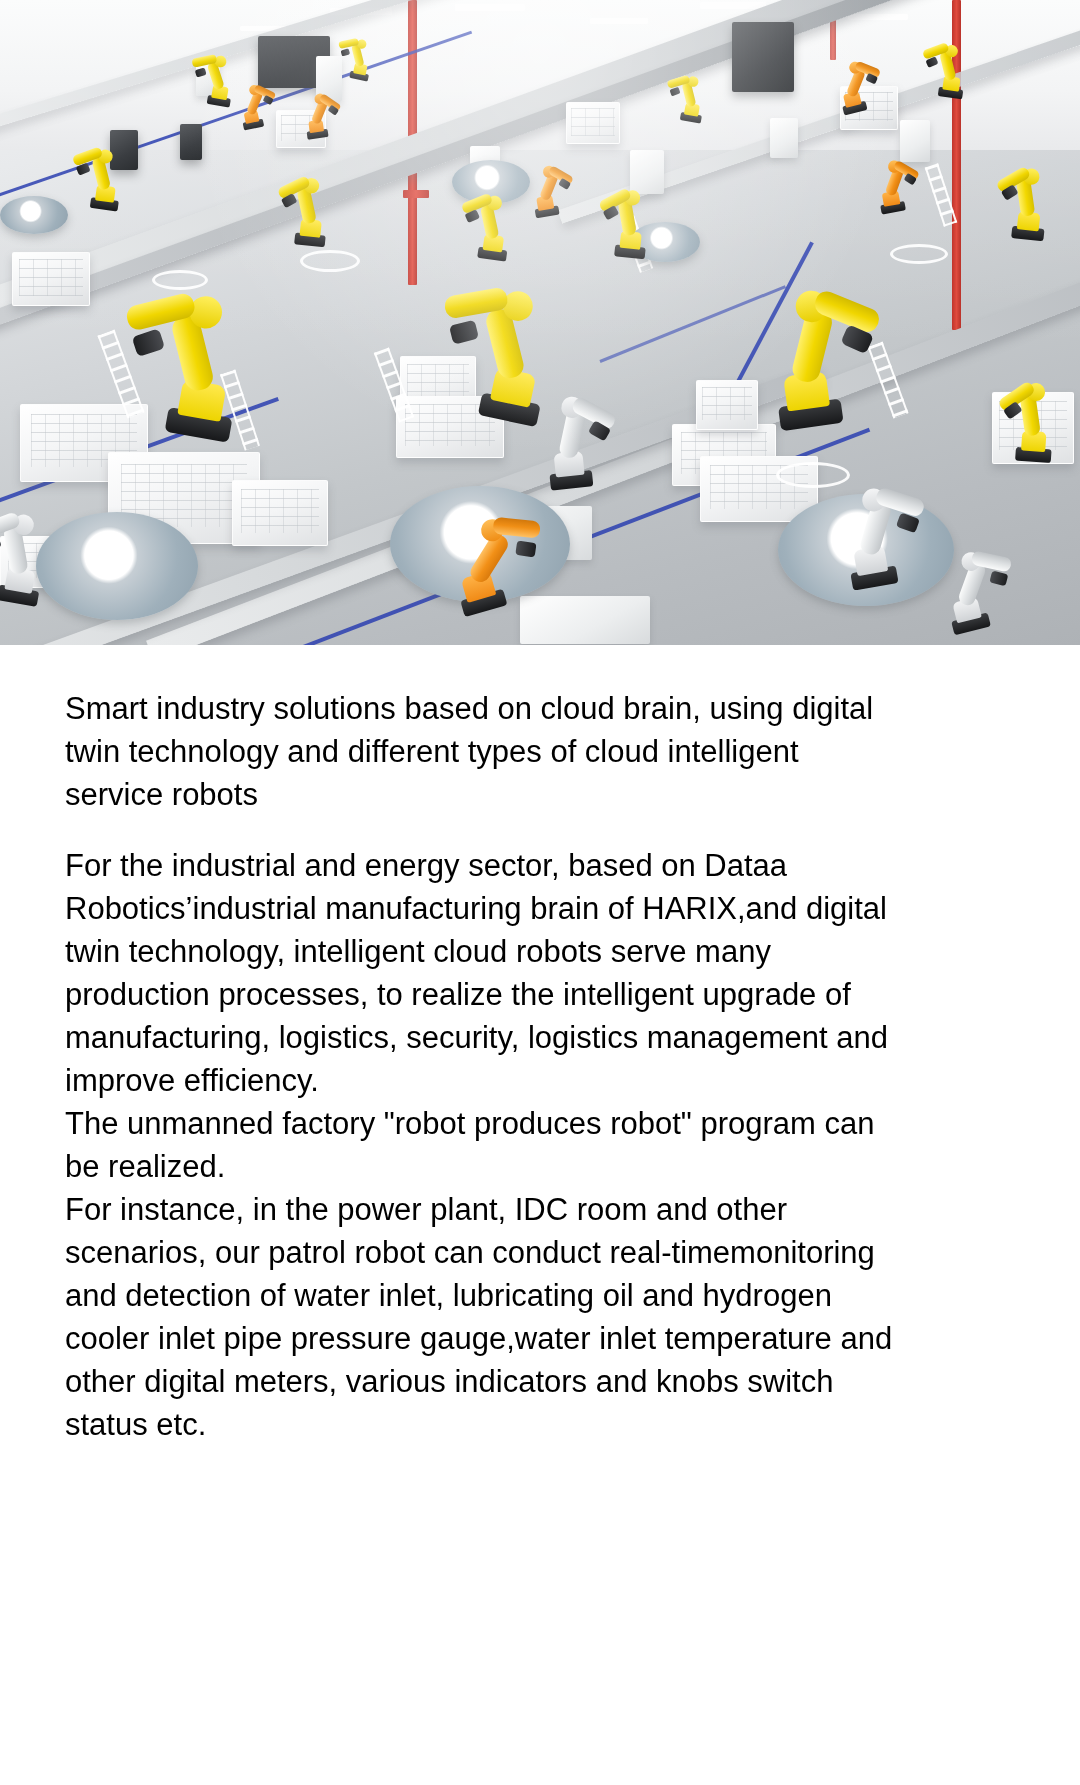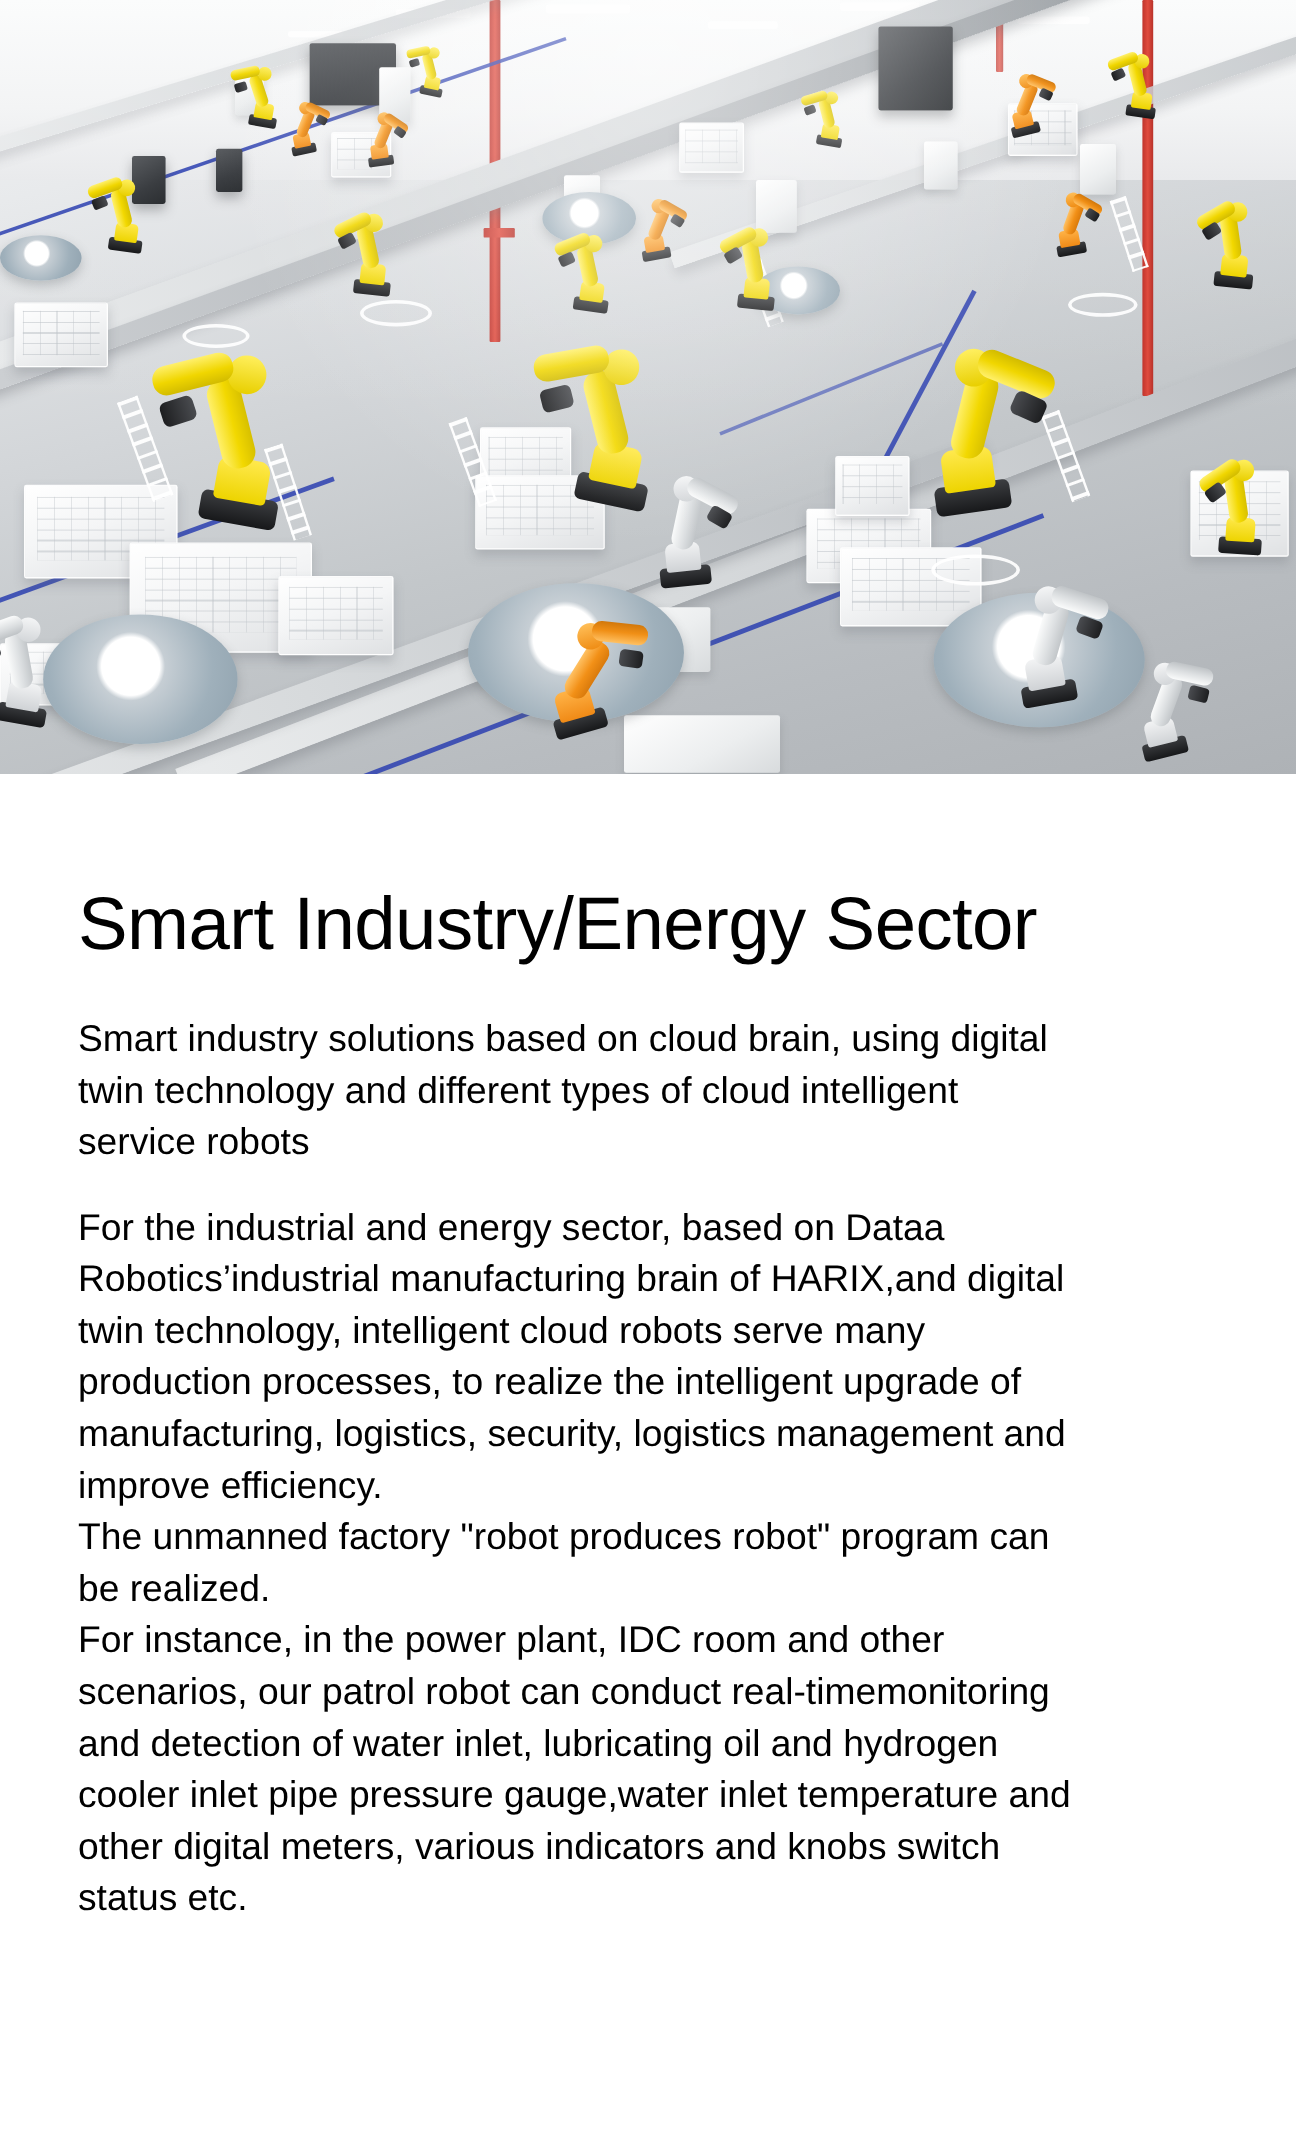--- a/index.html
+++ b/index.html
@@ -434,21 +434,20 @@
       <div class="r-elbow" style="left:22px;bottom:53px;"></div>
       <div class="r-fore" style="left:26px;bottom:29px;transform:rotate(-64deg);"></div>
       <div class="r-wrist" style="left:46px;bottom:33px;transform:rotate(-62deg);"></div>
     </div>
 
     <div class="hero-haze"></div>
   </div>
 </div>
 
 <div class="content">
-  <h1 class="page-title">Smart Industry/Energy Sector</h1>
 
   <div class="body-block">
     <p class="para">Smart industry solutions based on cloud brain, using digital twin technology and different types of cloud intelligent service robots</p>
     <p class="para tight">For the industrial and energy sector, based on Dataa Robotics’industrial manufacturing brain of HARIX,and digital twin technology, intelligent cloud robots serve many production processes, to realize the intelligent upgrade of manufacturing, logistics, security, logistics management and improve efficiency.</p>
     <p class="para tight">The unmanned factory "robot produces robot" program can be realized.</p>
     <p class="para tight">For instance, in the power plant, IDC room and other scenarios, our patrol robot can conduct real-timemonitoring and detection of water inlet, lubricating oil and hydrogen cooler inlet pipe pressure gauge,water inlet temperature and other digital meters, various indicators and knobs switch status etc.</p>
   </div>
 </div>
 
 </body></html>

